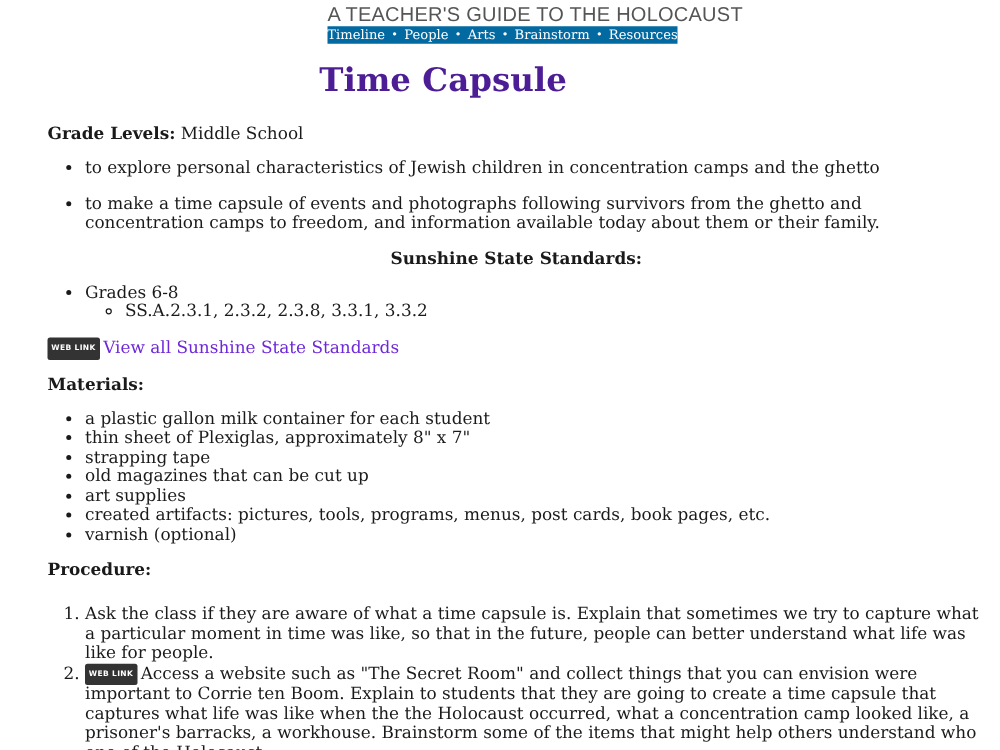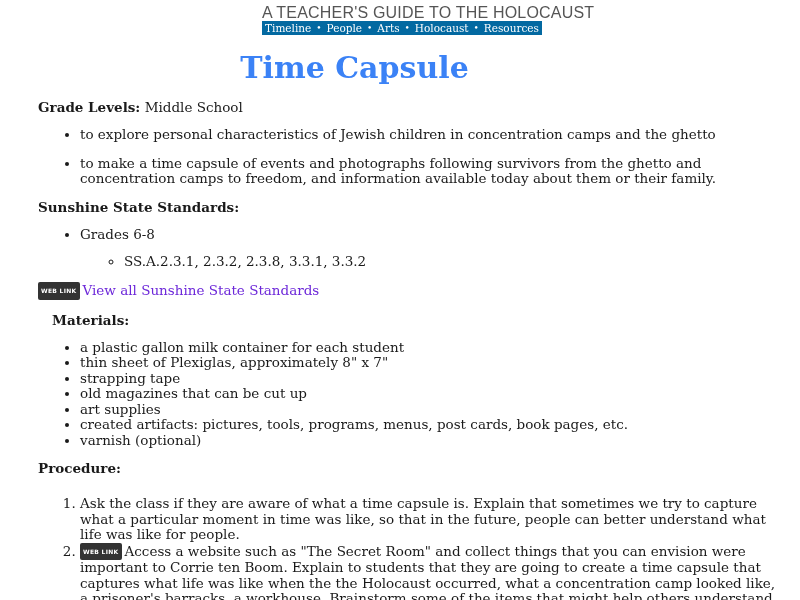--- a/index.html
+++ b/index.html
@@ -21,27 +21,27 @@
   .navbar {
     margin-top: 1px; background: #0369a1; height: 14px;
     display: flex; justify-content: center; align-items: center;
     font-family: "DejaVu Serif", serif; font-size: 10.5px; color: #fff;
     white-space: nowrap;
   }
   .navbar a { color: #fff; text-decoration: none; }
   .navbar .sep { margin: 0 5px; font-size: 9px; }
   h1 {
     position: absolute; top: 50px; left: 0; width: 709px; margin: 0;
-    text-align: center; font-size: 30px; font-weight: bold; color: #3b82f6;
+    text-align: center; font-size: 26px; font-weight: bold; color: #4c1d95;
   }
   .content { position: absolute; left: 38px; top: 99px; width: 750px; }
   .line { line-height: 16px; }
   .b { font-weight: bold; }
   .section-head { font-weight: bold; margin: 0; line-height: 16px; }
-  ul, ol { margin: 12px; padding-left: 30px; }
+  ul, ol { margin: 0; padding-left: 30px; }
   li { line-height: 15.5px; }
   .spaced li { margin-bottom: 13px; }
   ul.sub { list-style-type: circle; padding-left: 32px; }
   .weblink {
     display: inline-block; background: #333; color: #fff;
     font-family: "DejaVu Sans", sans-serif; font-size: 6px; font-weight: bold;
     padding: 1px 3px; border-radius: 2px; vertical-align: 2px; margin-right: 3px;
     letter-spacing: 0.3px;
   }
   a.plain { color: #6d28d9; text-decoration: none; }
@@ -51,55 +51,55 @@
 
 <div class="header">
   <div class="site-title">A TEACHER'S GUIDE TO THE HOLOCAUST</div>
   <div class="navbar">
     <a href="#">Timeline</a>
     <span class="sep">•</span>
     <a href="#">People</a>
     <span class="sep">•</span>
     <a href="#">Arts</a>
     <span class="sep">•</span>
-    <a href="#">Holocaust</a>
+    <a href="#">Brainstorm</a>
     <span class="sep">•</span>
     <a href="#">Resources</a>
   </div>
 </div>
 
 <h1>Time Capsule</h1>
 
 <div class="content">
 
   <div class="line" style="margin-bottom:12px;">
     <span class="b">Grade Levels:</span>
     <span>Middle School</span>
   </div>
 
   <ul class="spaced" style="margin-bottom:-1px;">
     <li>to explore personal characteristics of Jewish children in concentration camps and the ghetto</li>
     <li>to make a time capsule of events and photographs following survivors from the ghetto and concentration camps to freedom, and information available today about them or their family.</li>
   </ul>
 
-  <div class="section-head" style="margin-bottom:12px;">Sunshine State Standards:</div>
+  <div class="section-head" style="margin-bottom:12px;text-align:center;">Sunshine State Standards:</div>
   <ul style="margin-bottom:12px;">
     <li>
       <span>Grades 6-8</span>
       <ul class="sub">
         <li>SS.A.2.3.1, 2.3.2, 2.3.8, 3.3.1, 3.3.2</li>
       </ul>
     </li>
   </ul>
 
   <div class="line" style="margin-bottom:12px;">
     <span class="weblink">WEB LINK</span><a href="#" class="plain">View all Sunshine State Standards</a>
   </div>
 
-  <div class="section-head" style="margin-bottom:12px;margin-left:14px;">Materials:</div>
+  <div class="section-head" style="margin-bottom:12px;">Materials:</div>
   <ul style="margin-bottom:12px;">
     <li>a plastic gallon milk container for each student</li>
     <li>thin sheet of Plexiglas, approximately 8" x 7"</li>
     <li>strapping tape</li>
     <li>old magazines that can be cut up</li>
     <li>art supplies</li>
     <li>created artifacts: pictures, tools, programs, menus, post cards, book pages, etc.</li>
     <li>varnish (optional)</li>
   </ul>
 

